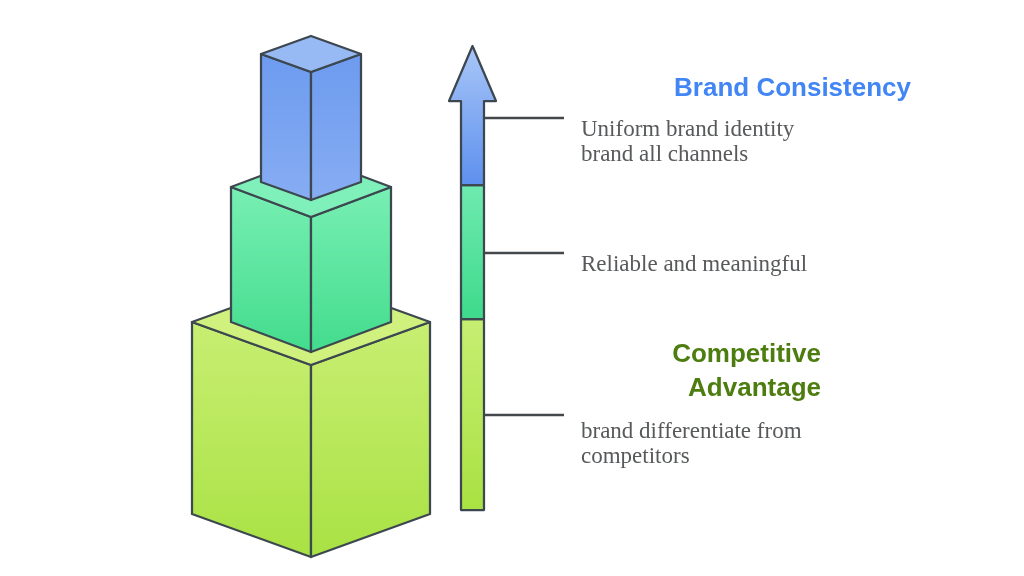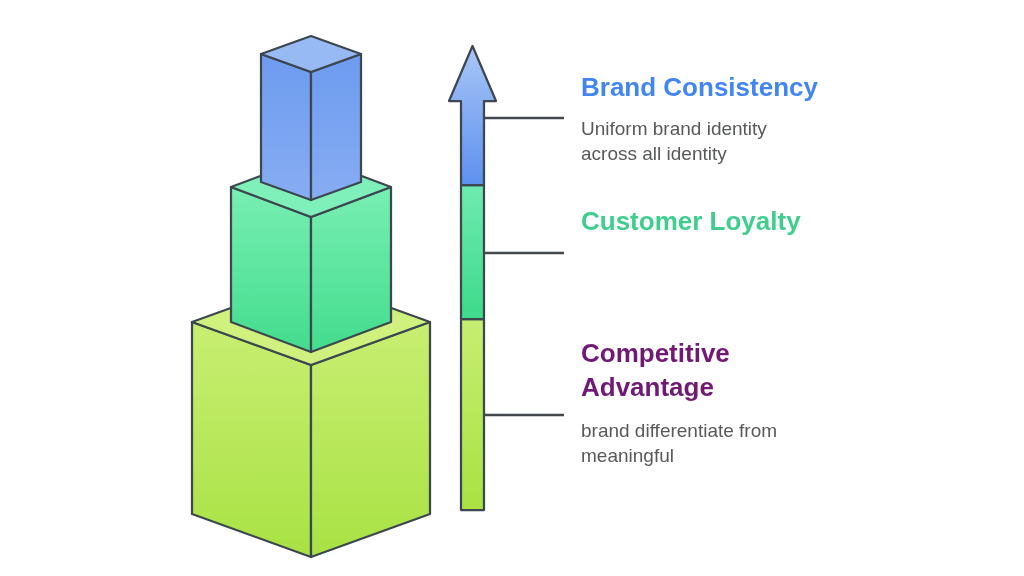--- a/index.html
+++ b/index.html
@@ -12,25 +12,25 @@
     position:relative;width:1024px;height:576px;background:#ffffff;
     overflow:hidden;font-family:"Liberation Sans",sans-serif;
   }
   .diagram-svg{position:absolute;left:0;top:0;}
   .diagram-svg polygon,.diagram-svg path,.diagram-svg rect{
     stroke:var(--outline);stroke-width:2.25;stroke-linejoin:round;
   }
   .diagram-svg line{stroke:var(--tick);stroke-width:2.5;}
   .section{position:absolute;left:581px;width:330px;}
   .section-title{
-    font-size:26px;line-height:34px;font-weight:700;letter-spacing:0;
+    font-size:26px;line-height:34px;font-weight:700;letter-spacing:0;text-align:right;
   }
   .title-wrap{max-width:240px;}
   .section-body{
-    font-size:19px;line-height:25px;color:var(--body-text);
+    font-size:23px;line-height:25px;color:var(--body-text);font-family:Liberation Serif, serif;
   }
   .s1-title{top:70px;}  .s1-body{top:116px;}
   .s2-title{top:204px;} .s2-body{top:251px;}
   .s3-title{top:336px;} .s3-body{top:418px;}
 </style>
 </head>
 <body>
 
 <div class="stage">
 
@@ -87,26 +87,26 @@
     </g>
 
     <line x1="484" y1="118" x2="564" y2="118"></line>
     <line x1="484" y1="253" x2="564" y2="253"></line>
     <line x1="484" y1="415" x2="564" y2="415"></line>
   </svg>
 
   <div class="section section-title s1-title" style="color: rgb(66, 133, 244);">Brand Consistency</div>
   <div class="section section-body s1-body">
     <div>Uniform brand identity</div>
-    <div>across all identity</div>
+    <div>brand all channels</div>
   </div>
 
-  <div class="section section-title s2-title" style="color: rgb(62, 207, 142);">Customer Loyalty</div>
   <div class="section section-body s2-body">
+    <div>Reliable and meaningful</div>
   </div>
 
-  <div class="section section-title title-wrap s3-title" style="color: #701a75;">Competitive Advantage</div>
+  <div class="section section-title title-wrap s3-title" style="color: #4d7c0f;">Competitive Advantage</div>
   <div class="section section-body s3-body">
     <div>brand differentiate from</div>
-    <div>meaningful</div>
+    <div>competitors</div>
   </div>
 
 </div>
 
 </body></html>

